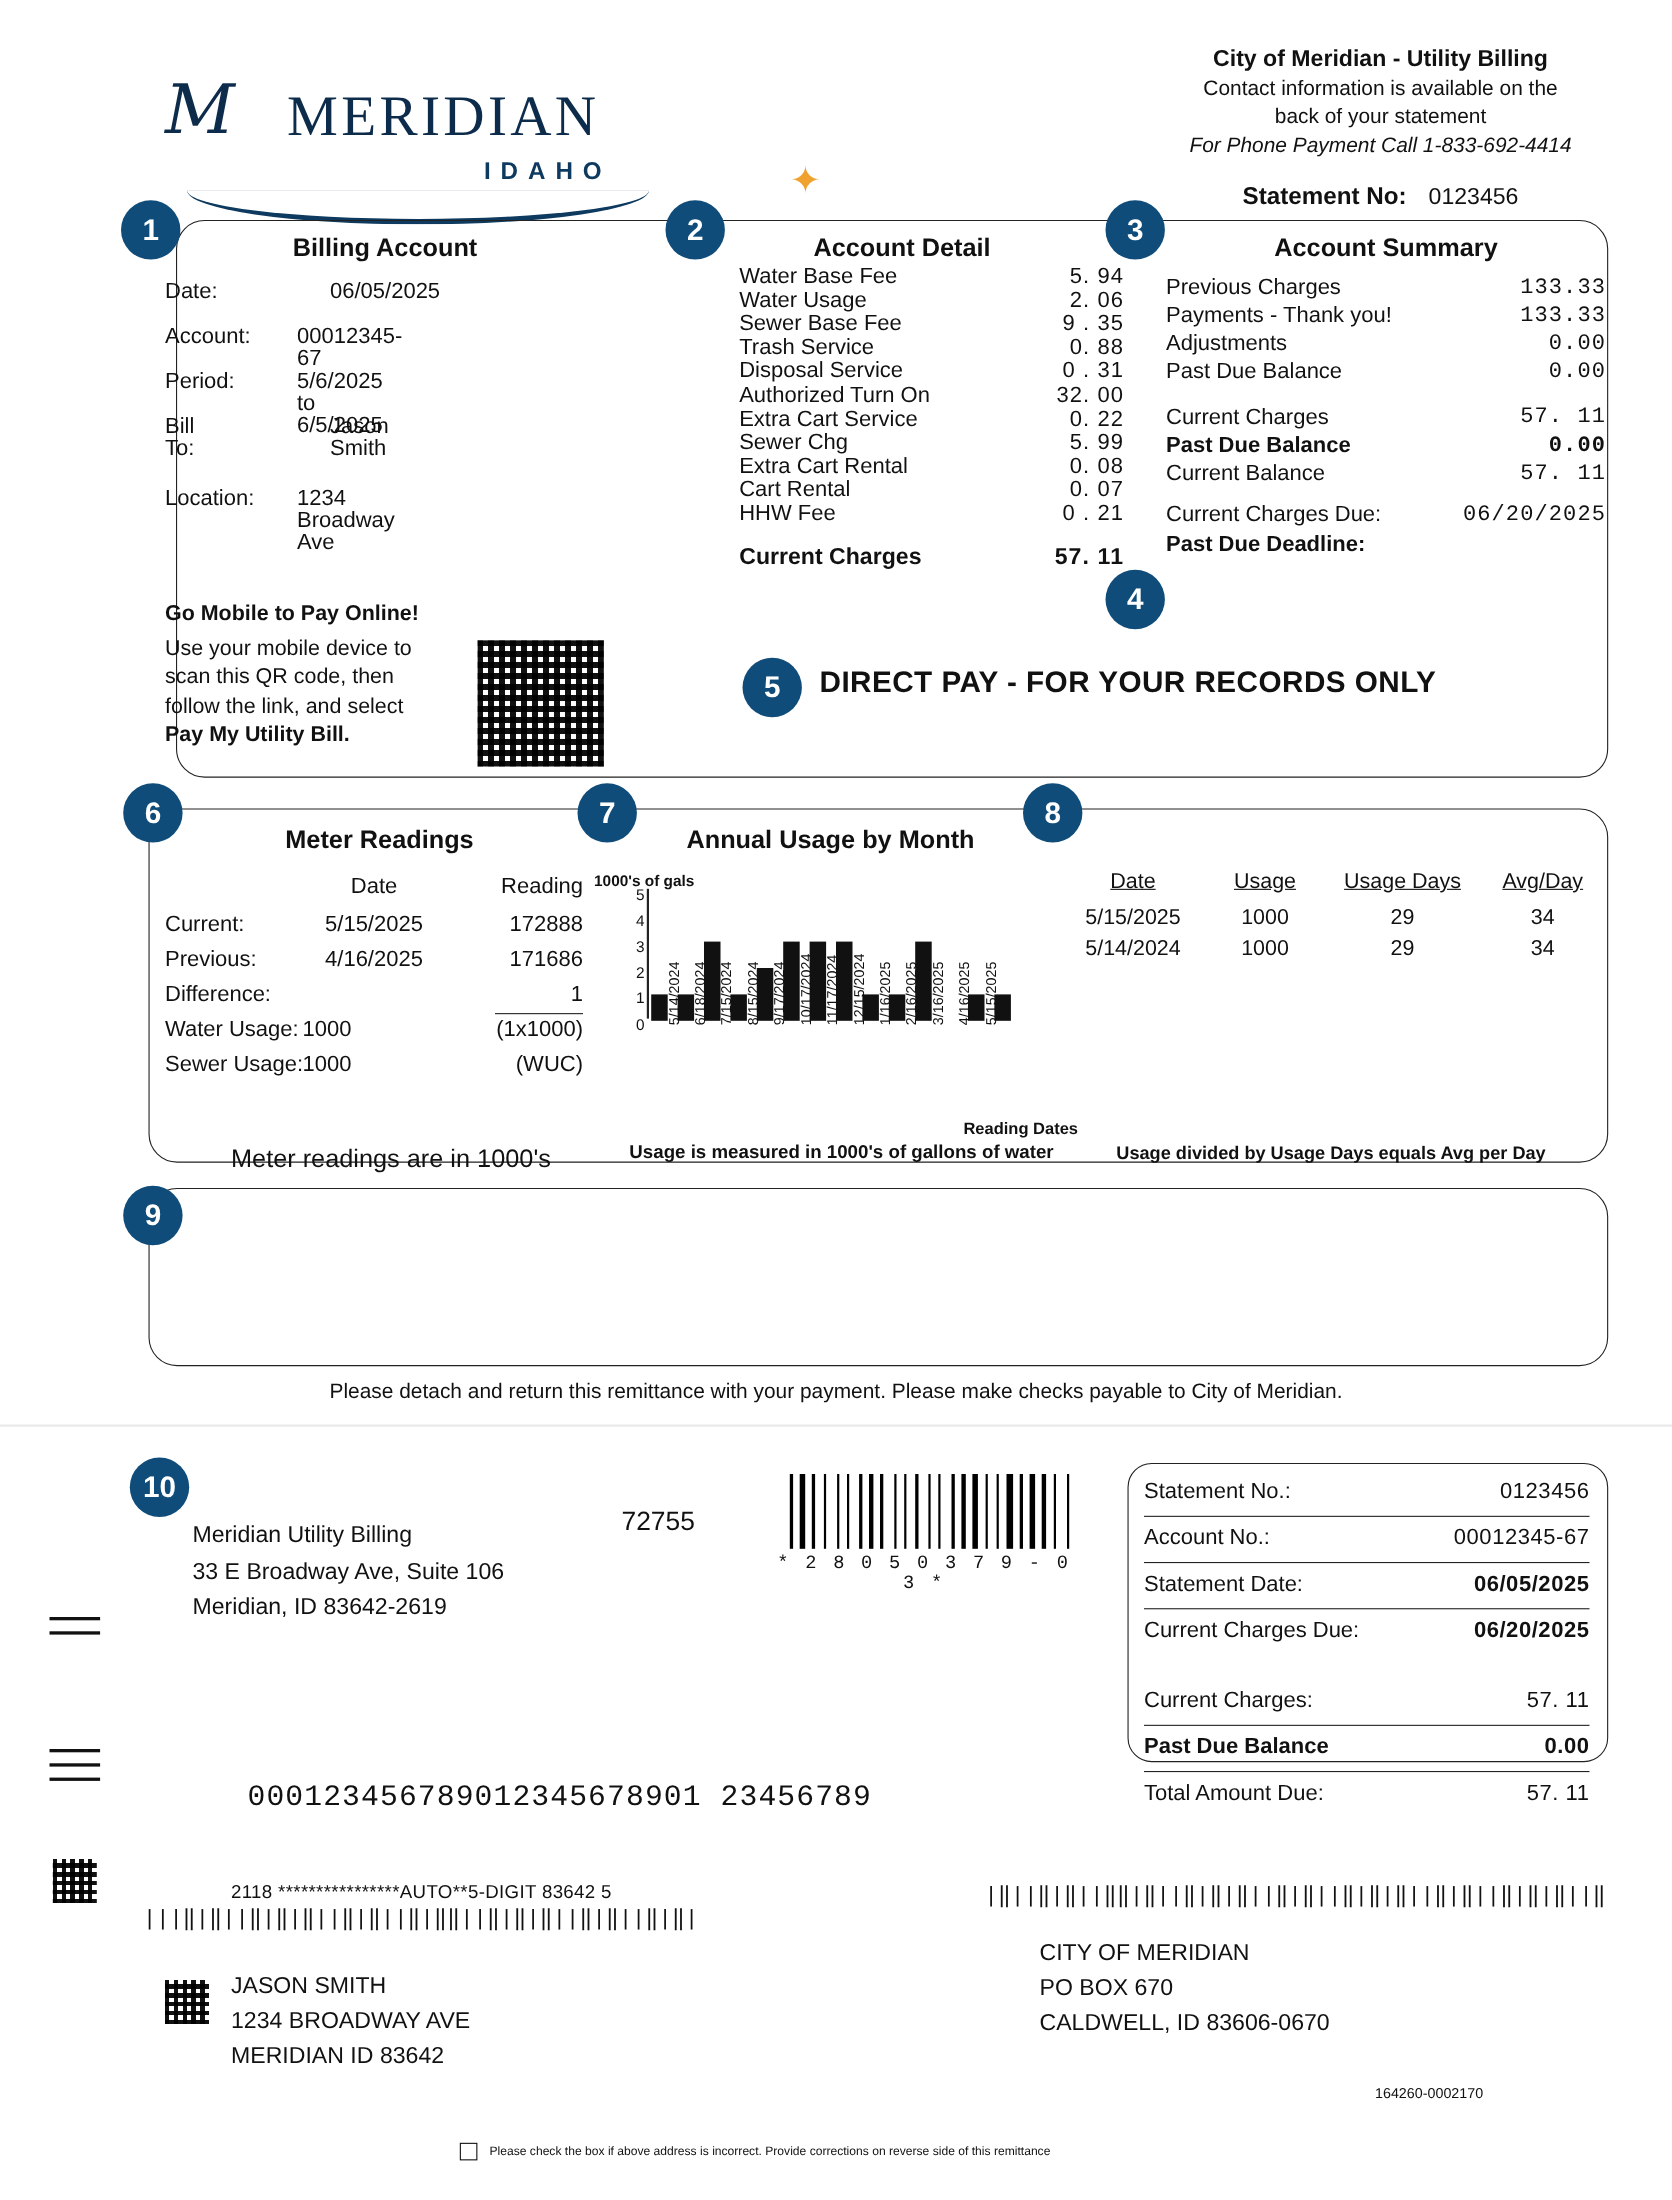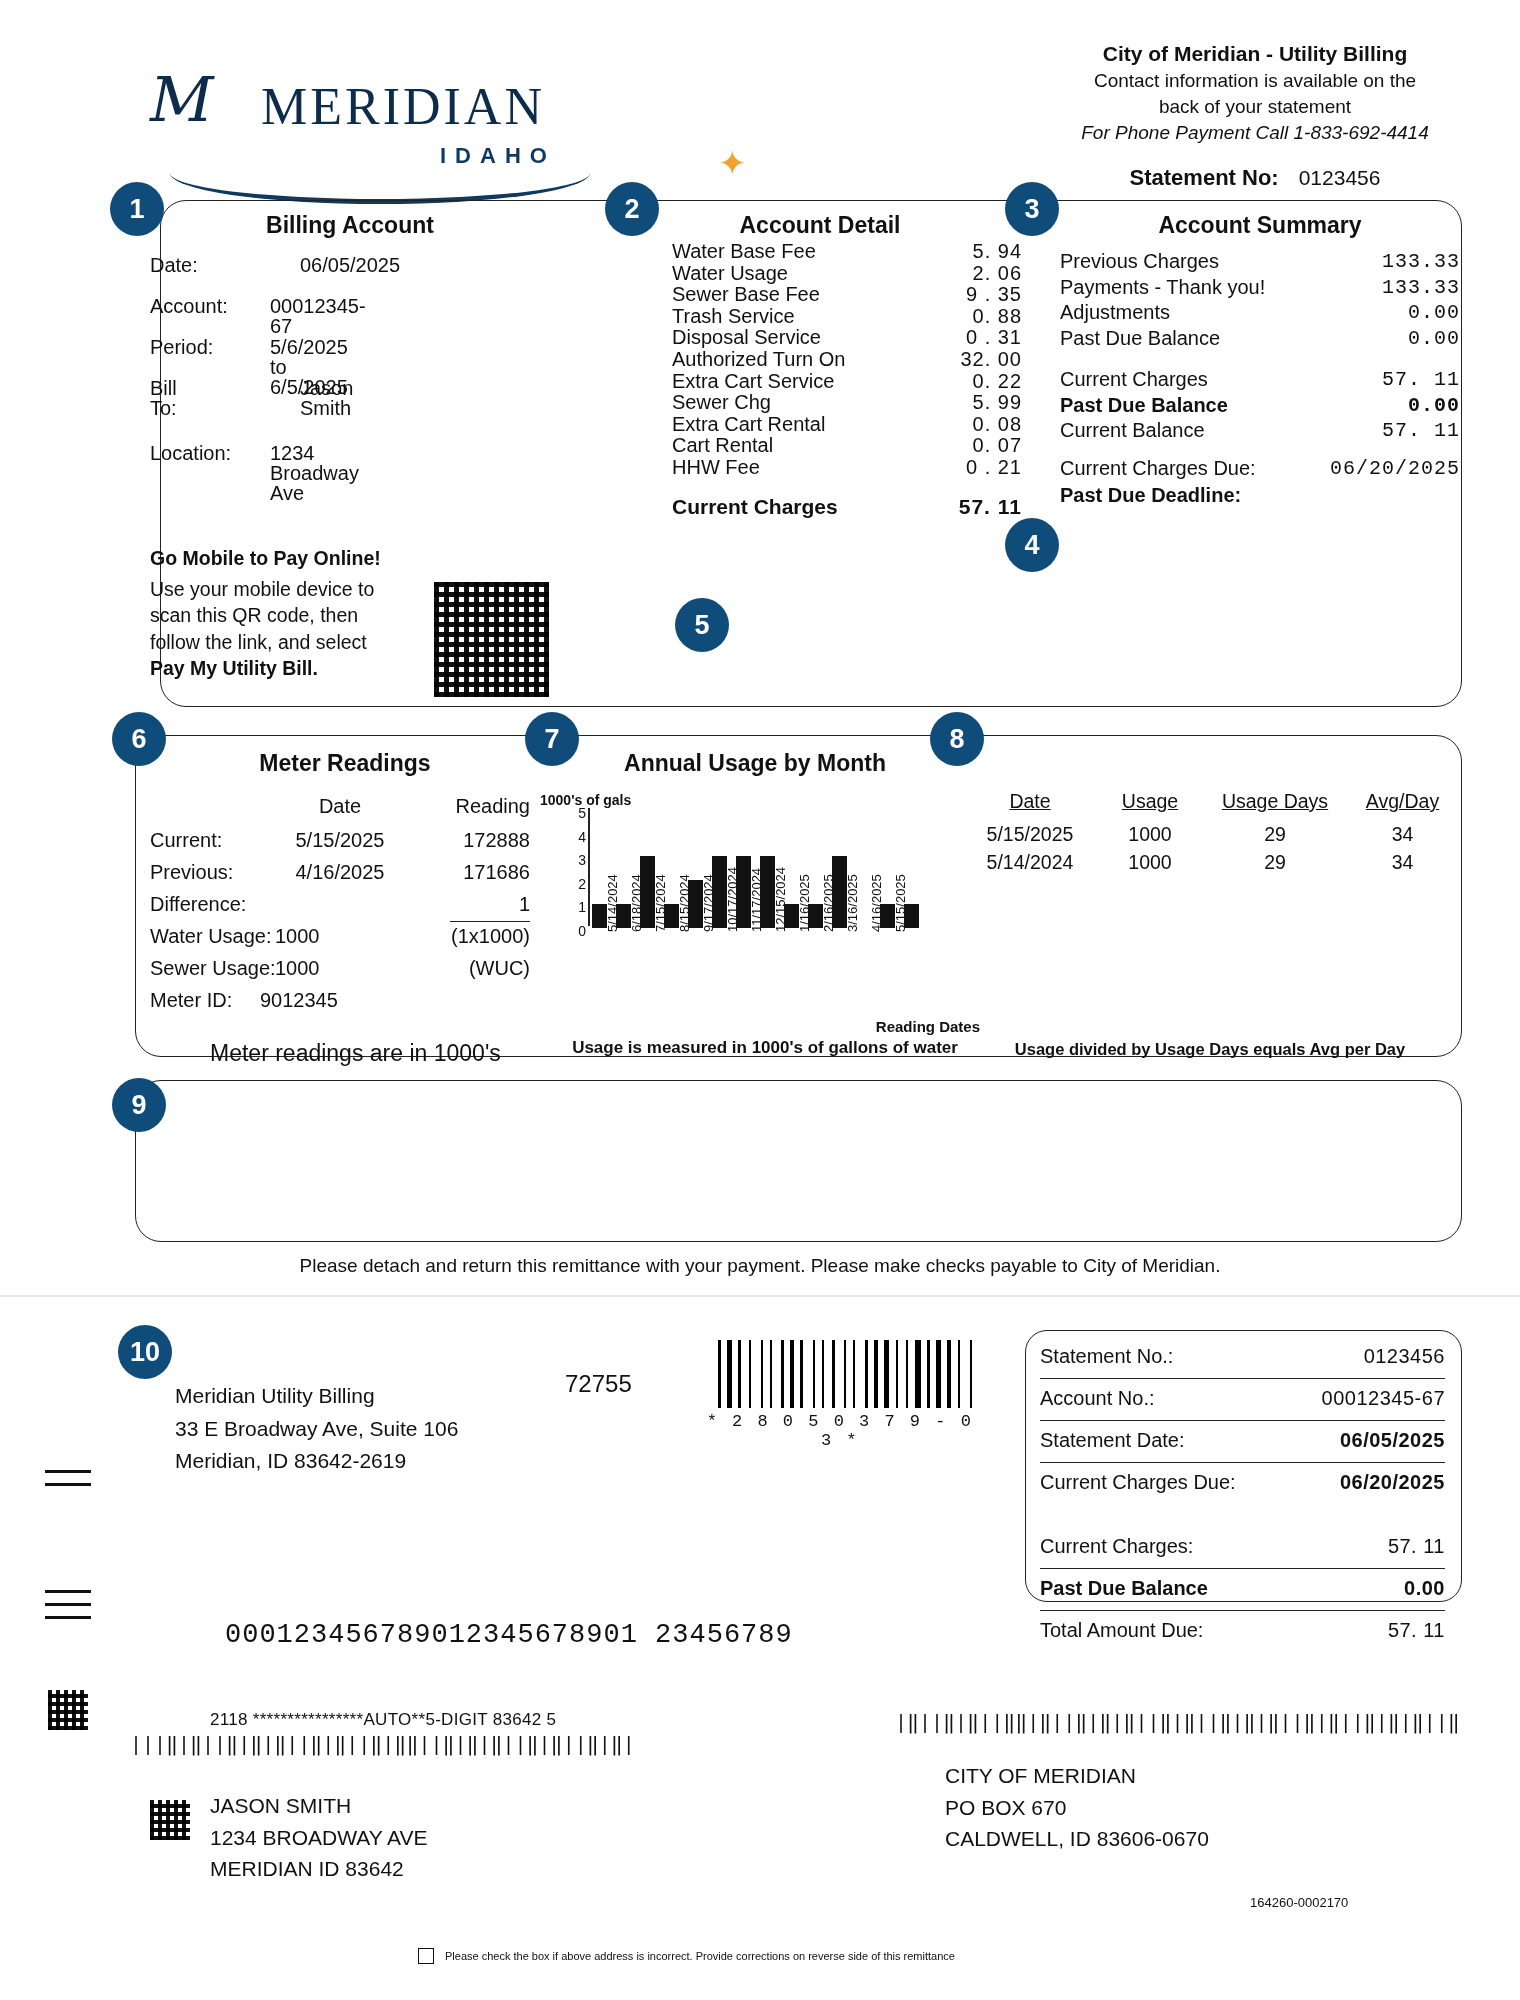--- a/index.html
+++ b/index.html
@@ -324,20 +324,21 @@
     <div class="due">
         <span class="nm" style="position:absolute;left:0;">Current Charges Due:</span>
         <span class="am" style="position:absolute;right:0;">06/20/2025</span>
       </div>
     <div class="due">
         <span class="nm bold" style="position:absolute;left:0;">Past Due Deadline:</span>
         <span class="am" style="position:absolute;right:0;"></span>
       </div>
   </div>
 
+  <div class="directpay">DIRECT PAY - FOR YOUR RECORDS ONLY</div>
 
   <div class="panel panel-mid"></div>
 
   <div class="coltitle" style="left:150px;top:750px;width:390px;">Meter Readings</div>
   <div class="coltitle" style="left:545px;top:750px;width:420px;">Annual Usage by Month</div>
 
   <div class="mr">
     <div class="hdr">
         <span class="c2">Date</span>
         <span class="c3">Reading</span>
@@ -358,24 +359,20 @@
       </div>
     <div class="row">
         <span class="c1">Water Usage:</span>
         <span class="c2" style="left:125px;text-align:left;width:130px;">1000</span>
         <span class="c3">(1x1000)</span>
       </div>
     <div class="row">
         <span class="c1">Sewer Usage:</span>
         <span class="c2" style="left:125px;text-align:left;width:130px;">1000</span>
         <span class="c3">(WUC)</span>
-      </div>
-    <div class="row">
-        <span class="c1">Meter ID:</span>
-        <span class="c2" style="left:110px;text-align:left;width:150px;">9012345</span>
       </div>
     <div class="rule"></div>
     <div class="note">Meter readings are in 1000's</div>
   </div>
 
   <div class="chartwrap">
     <div class="chart-ylab">1000's of gals</div>
     <div class="yticks">
       <div>5</div>
       <div>4</div>

